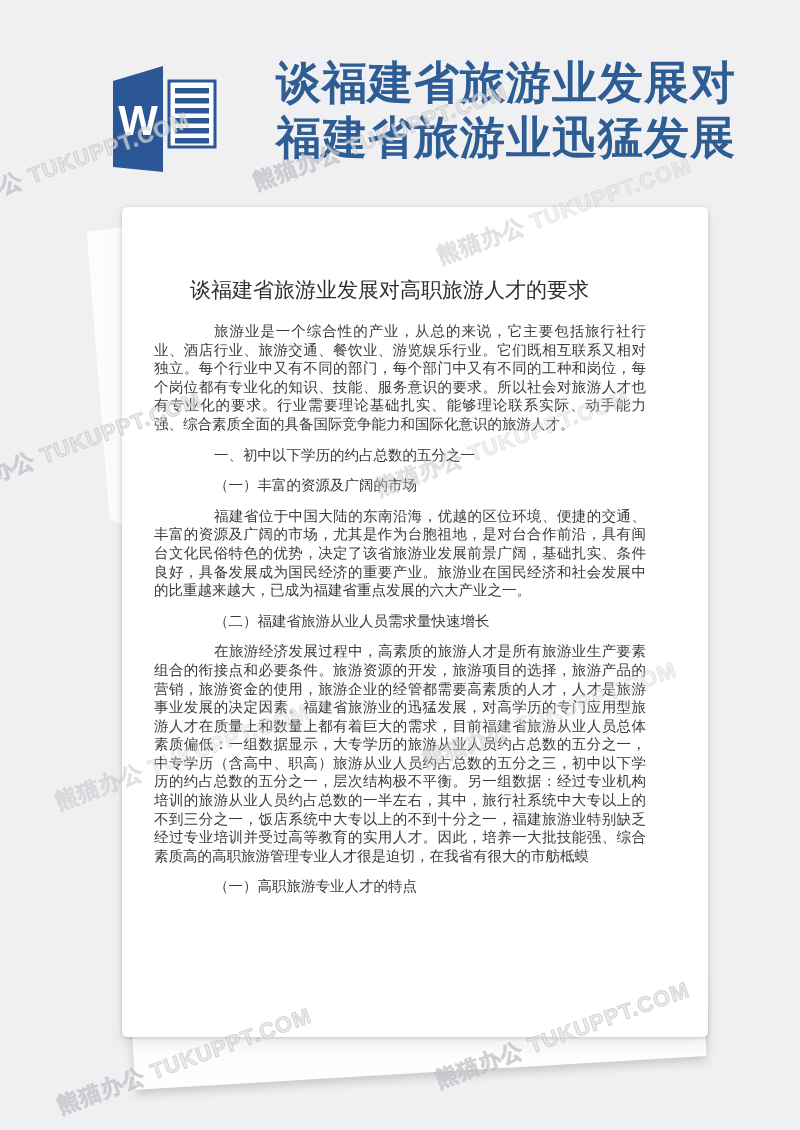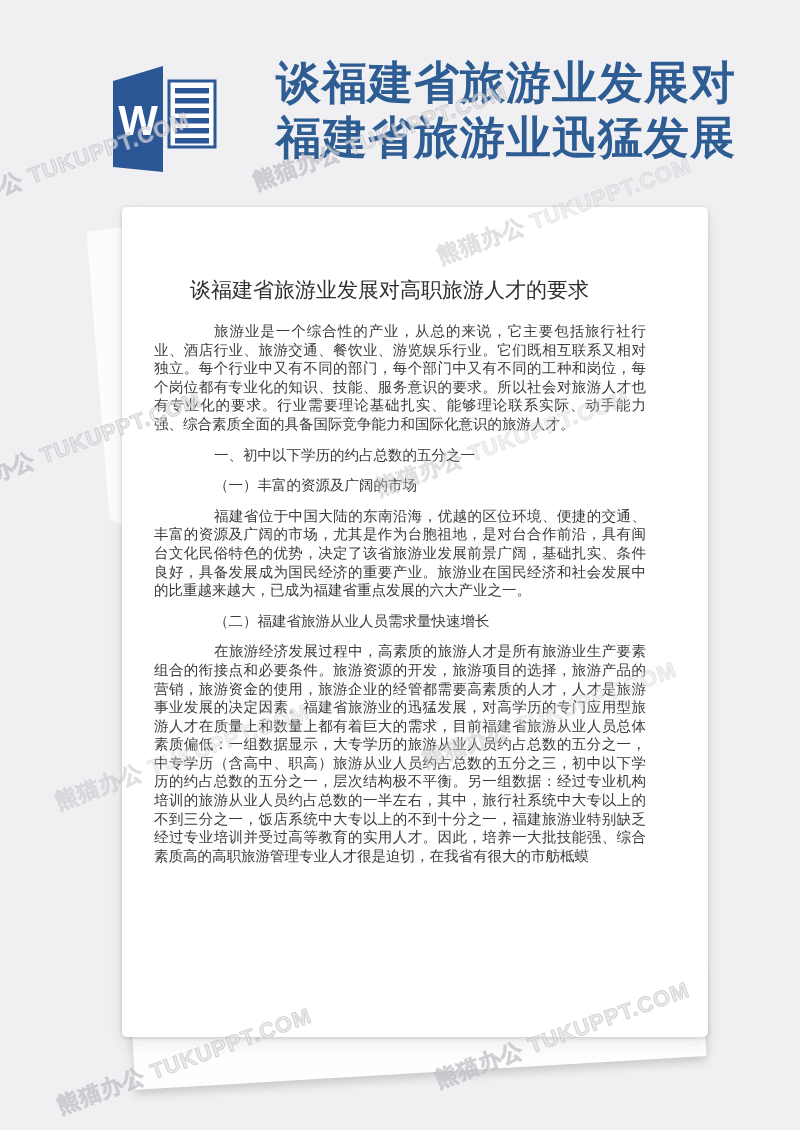--- a/index.html
+++ b/index.html
@@ -89,20 +89,21 @@
 
 <div class="page">
   <div class="page-content">
       <div class="doc-title">谈福建省旅游业发展对高职旅游人才的要求</div>
       <div class="doc-p">旅游业是一个综合性的产业，从总的来说，它主要包括旅行社行业、酒店行业、旅游交通、餐饮业、游览娱乐行业。它们既相互联系又相对独立。每个行业中又有不同的部门，每个部门中又有不同的工种和岗位，每个岗位都有专业化的知识、技能、服务意识的要求。所以社会对旅游人才也有专业化的要求。行业需要理论基础扎实、能够理论联系实际、动手能力强、综合素质全面的具备国际竞争能力和国际化意识的旅游人才。</div>
       <div class="doc-h">一、初中以下学历的约占总数的五分之一</div>
       <div class="doc-h">（一）丰富的资源及广阔的市场</div>
       <div class="doc-p">福建省位于中国大陆的东南沿海，优越的区位环境、便捷的交通、丰富的资源及广阔的市场，尤其是作为台胞祖地，是对台合作前沿，具有闽台文化民俗特色的优势，决定了该省旅游业发展前景广阔，基础扎实、条件良好，具备发展成为国民经济的重要产业。旅游业在国民经济和社会发展中的比重越来越大，已成为福建省重点发展的六大产业之一。</div>
       <div class="doc-h">（二）福建省旅游从业人员需求量快速增长</div>
       <div class="doc-p">在旅游经济发展过程中，高素质的旅游人才是所有旅游业生产要素组合的衔接点和必要条件。旅游资源的开发，旅游项目的选择，旅游产品的营销，旅游资金的使用，旅游企业的经管都需要高素质的人才，人才是旅游事业发展的决定因素。福建省旅游业的迅猛发展，对高学历的专门应用型旅游人才在质量上和数量上都有着巨大的需求，目前福建省旅游从业人员总体素质偏低：一组数据显示，大专学历的旅游从业人员约占总数的五分之一，中专学历（含高中、职高）旅游从业人员约占总数的五分之三，初中以下学历的约占总数的五分之一，层次结构极不平衡。另一组数据：经过专业机构培训的旅游从业人员约占总数的一半左右，其中，旅行社系统中大专以上的不到三分之一，饭店系统中大专以上的不到十分之一，福建旅游业特别缺乏经过专业培训并受过高等教育的实用人才。因此，培养一大批技能强、综合素质高的高职旅游管理专业人才很是迫切，在我省有很大的市舫柢蟆</div>
+      <div class="doc-h">（一）高职旅游专业人才的特点</div>
     </div>
 </div>
 
 <span class="wm" style="left:-72px;top:150px;">熊猫办公 TUKUPPT.COM</span>
 <span class="wm" style="left:246px;top:122px;">熊猫办公 TUKUPPT.COM</span>
 <span class="wm faint" style="left:430px;top:196px;">熊猫办公 TUKUPPT.COM</span>
 <span class="wm" style="left:-60px;top:430px;">熊猫办公 TUKUPPT.COM</span>
 <span class="wm faint" style="left:368px;top:428px;">熊猫办公 TUKUPPT.COM</span>
 <span class="wm faint" style="left:48px;top:742px;">熊猫办公 TUKUPPT.COM</span>
 <span class="wm faint" style="left:415px;top:700px;">熊猫办公 TUKUPPT.COM</span>

